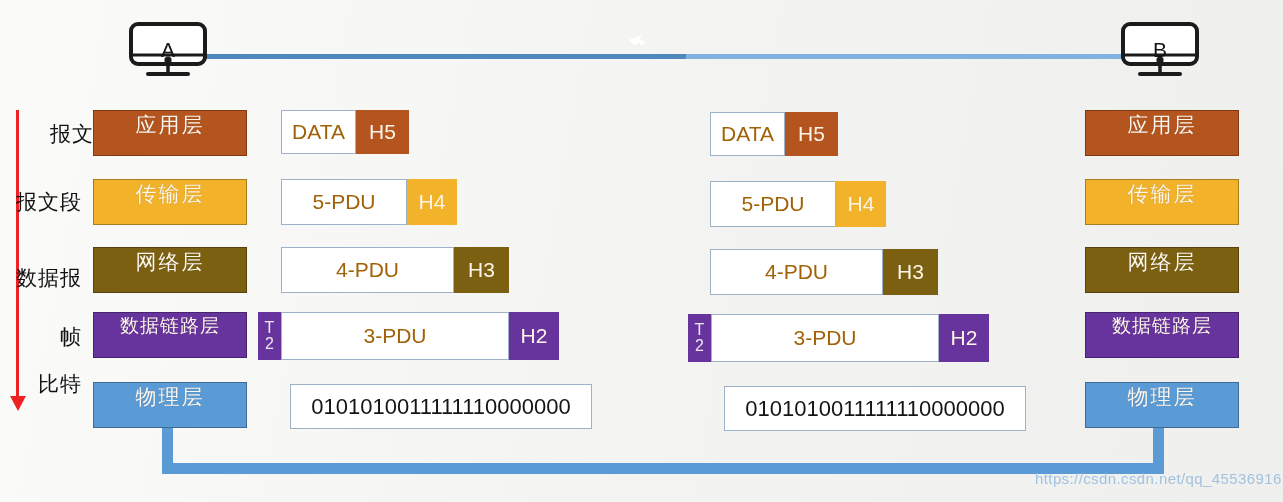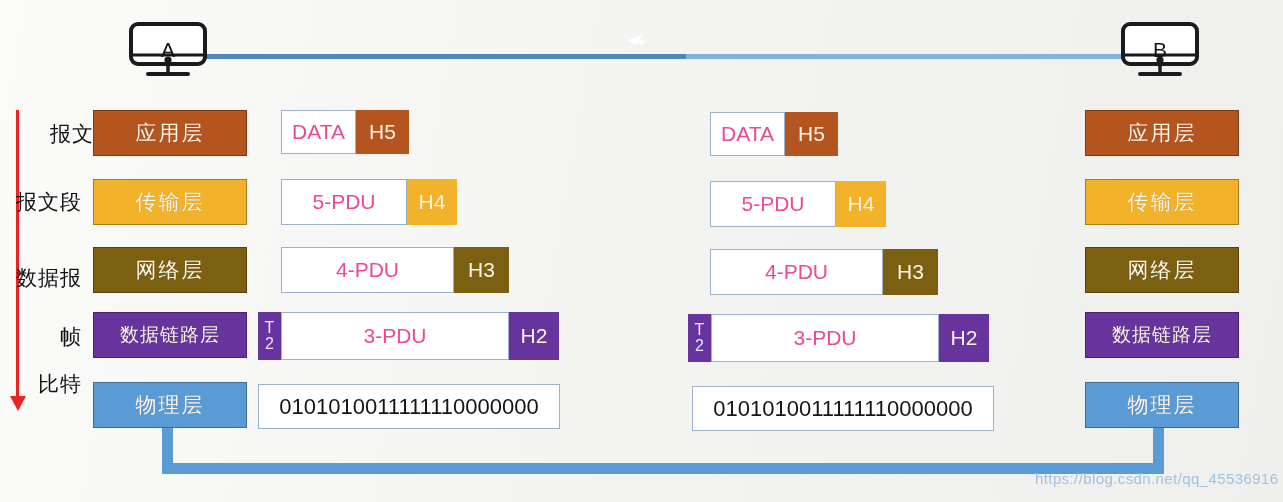--- a/index.html
+++ b/index.html
@@ -42,39 +42,39 @@
   .red-arrow-head {
     width: 0; height: 0;
     border-left: 8px solid transparent;
     border-right: 8px solid transparent;
     border-top: 15px solid #ee2222;
   }
 
   
   .layer-box {
     display: flex;
-    align-items: center;
+    align-items: flex-start;
     justify-content: center;
     color: #fdf6ec;
     font-size: 21px;
     letter-spacing: 2px;
     border: 1px solid rgba(0,0,0,0.30);
     font-family: "DejaVu Sans", "Liberation Sans", sans-serif;
     text-shadow: 0 0 1px rgba(0,0,0,0.25);
   }
 
   
   .pdu-row { display: flex; align-items: stretch; }
   .pdu-body {
     background: #ffffff;
     border: 1px solid #9cb2c9;
     display: flex;
     align-items: center;
     justify-content: center;
-    color: #ec4899;
+    color: #a16207;
     font-size: 21px;
     font-family: "Liberation Sans", sans-serif;
     box-sizing: border-box;
   }
   .pdu-head {
     display: flex;
     align-items: center;
     justify-content: center;
     color: #fdf4e6;
     font-size: 21px;
@@ -96,20 +96,21 @@
     background: #ffffff;
     border: 1px solid #9cb2c9;
     display: flex;
     align-items: center;
     justify-content: center;
     color: #141414;
     font-size: 22px;
     letter-spacing: 0px;
     font-family: "Liberation Sans", sans-serif;
     box-sizing: border-box;
+    margin-left: 32px;
   }
 
   
   .monitor { position: absolute; }
   .monitor svg { display: block; }
   .monitor-letter {
     position: absolute;
     left: 0; right: 0;
     top: 16px;
     text-align: center;
@@ -257,15 +258,15 @@
     <div class="pdu-body" style="width:228px;">3-PDU</div>
     <div class="pdu-head" style="width:50px; background:#67339c;">H2</div>
   </div>
 
   <div class="bits-box abs" style="left:692px; top:386px; width:302px; height:45px;">0101010011111110000000</div>
 
   <div class="link abs" style="left:162px; top:428px; width:11px; height:41px;"></div>
   <div class="link abs" style="left:162px; top:463px; width:1002px; height:11px;"></div>
   <div class="link abs" style="left:1153px; top:428px; width:11px; height:41px;"></div>
 
-  <div class="watermark" style="left:1035px; top:470px;">https://blog.csdn.net/qq_45536916</div>
+  <div class="watermark" style="left:1035px; top:470px;">https://csdn.csdn.net/qq_45536916</div>
 
 </div>
 
 </body></html>

